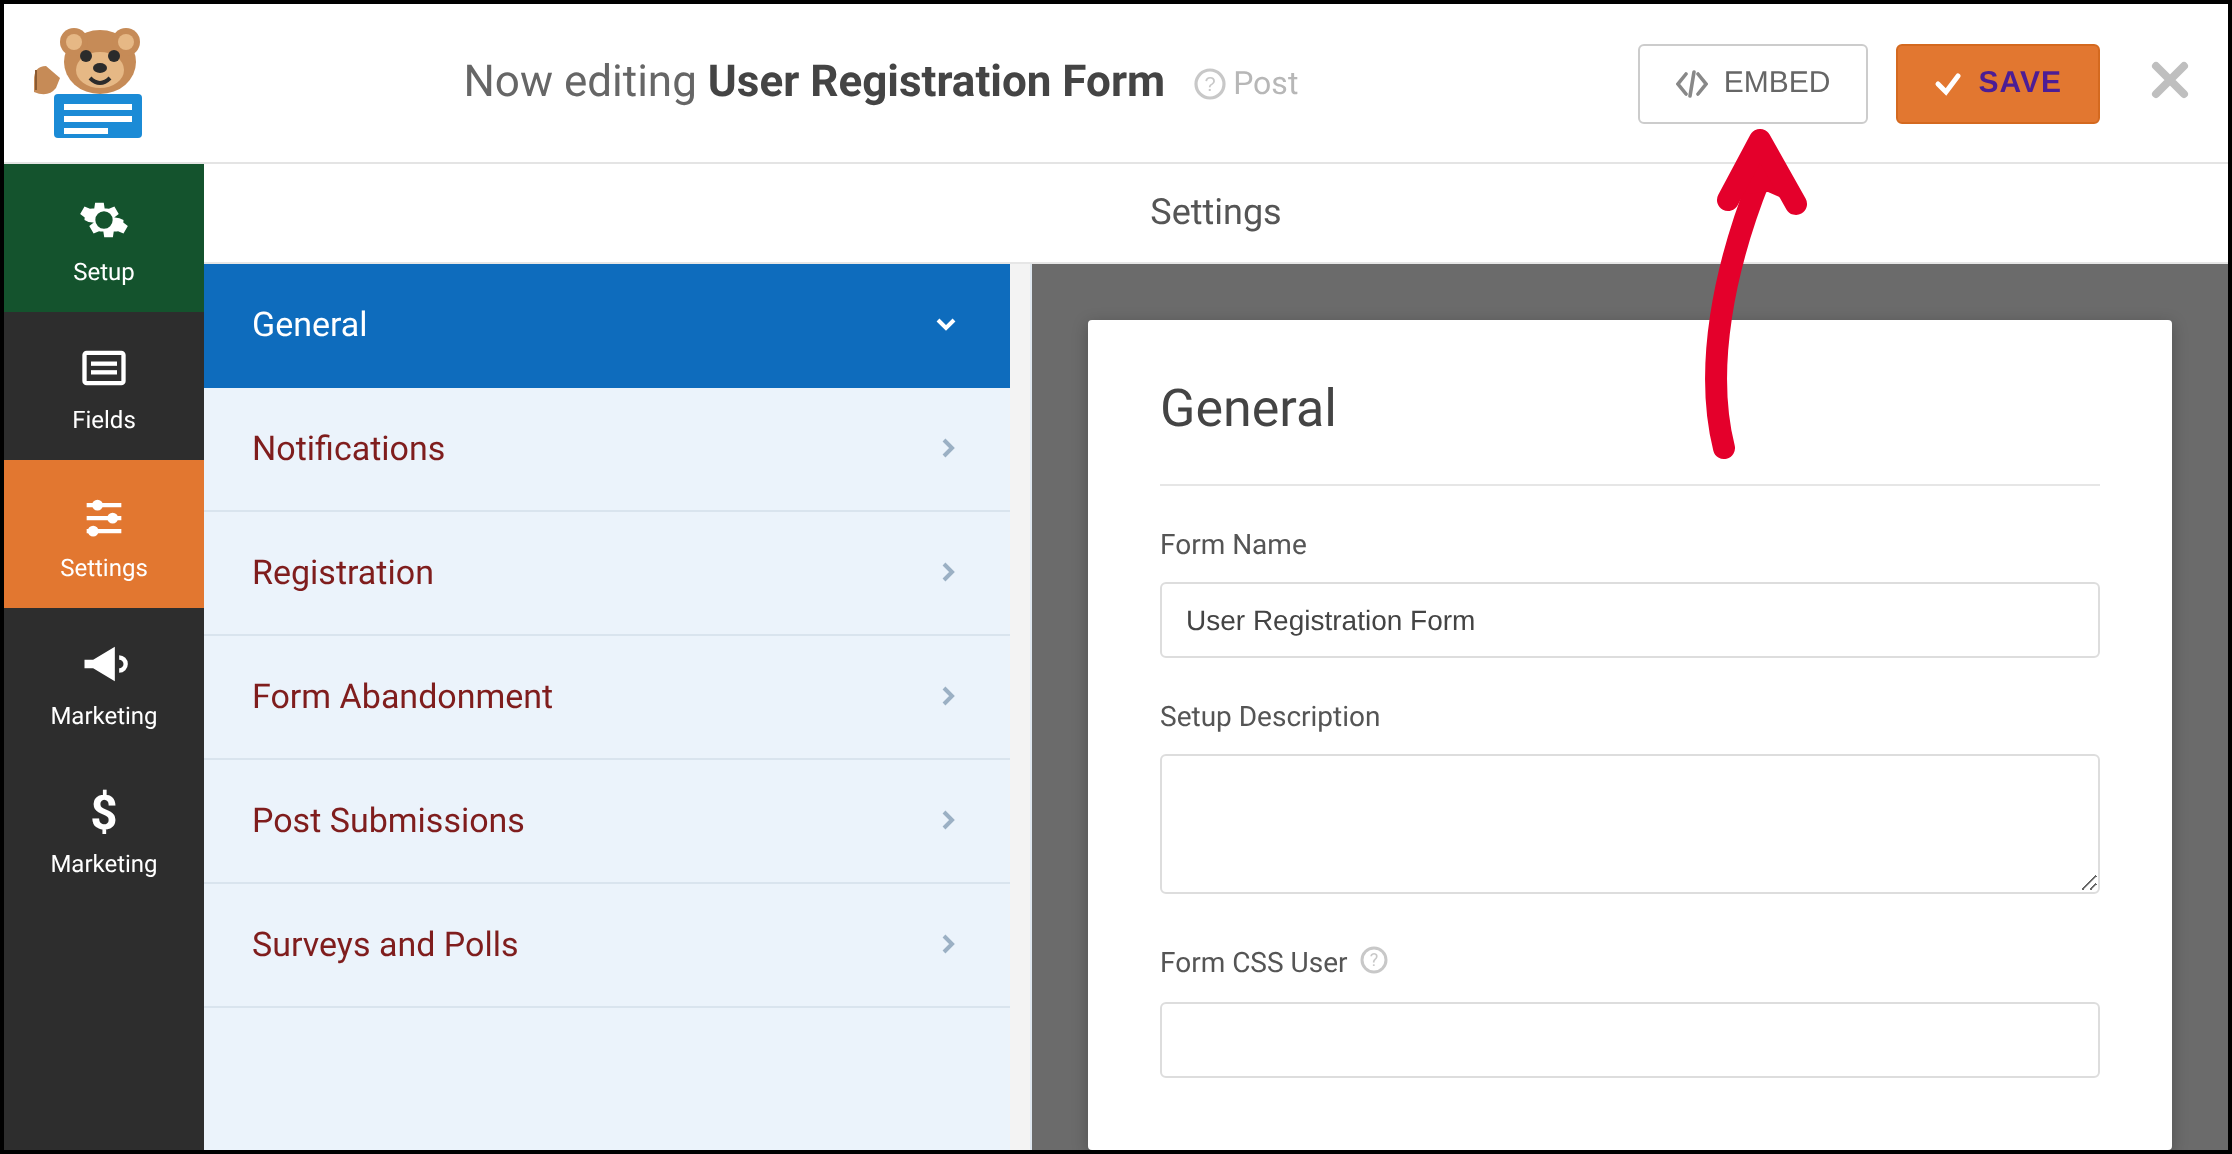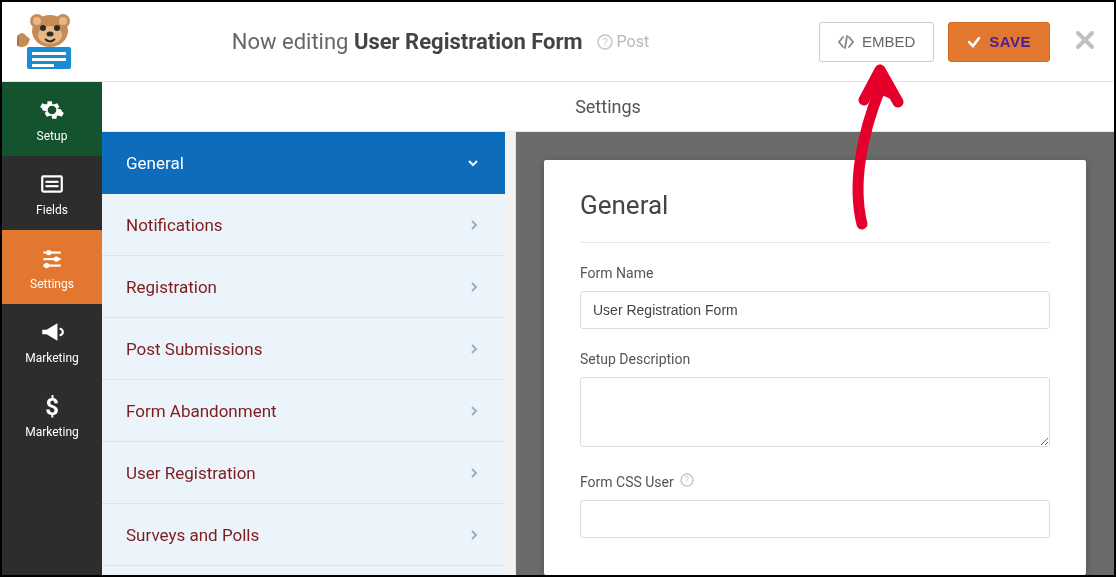--- a/index.html
+++ b/index.html
@@ -240,33 +240,27 @@
                 <path d="M3 2 L7 6 L3 10" stroke="#9bb0c4" stroke-width="2" fill="none"></path>
               </svg></span>
         </div>
         <div class="list-item">
           <span>Registration</span>
           <span class="chev"><svg width="10" height="12" viewBox="0 0 10 12">
                 <path d="M3 2 L7 6 L3 10" stroke="#9bb0c4" stroke-width="2" fill="none"></path>
               </svg></span>
         </div>
         <div class="list-item">
+          <span>Form Abandonment</span>
+          <span class="chev"><svg width="10" height="12" viewBox="0 0 10 12">
+                <path d="M3 2 L7 6 L3 10" stroke="#9bb0c4" stroke-width="2" fill="none"></path>
+              </svg></span>
+        </div>
+        <div class="list-item">
           <span>Post Submissions</span>
-          <span class="chev"><svg width="10" height="12" viewBox="0 0 10 12">
-                <path d="M3 2 L7 6 L3 10" stroke="#9bb0c4" stroke-width="2" fill="none"></path>
-              </svg></span>
-        </div>
-        <div class="list-item">
-          <span>Form Abandonment</span>
-          <span class="chev"><svg width="10" height="12" viewBox="0 0 10 12">
-                <path d="M3 2 L7 6 L3 10" stroke="#9bb0c4" stroke-width="2" fill="none"></path>
-              </svg></span>
-        </div>
-        <div class="list-item">
-          <span>User Registration</span>
           <span class="chev"><svg width="10" height="12" viewBox="0 0 10 12">
                 <path d="M3 2 L7 6 L3 10" stroke="#9bb0c4" stroke-width="2" fill="none"></path>
               </svg></span>
         </div>
         <div class="list-item">
           <span>Surveys and Polls</span>
           <span class="chev"><svg width="10" height="12" viewBox="0 0 10 12">
                 <path d="M3 2 L7 6 L3 10" stroke="#9bb0c4" stroke-width="2" fill="none"></path>
               </svg></span>
         </div>

